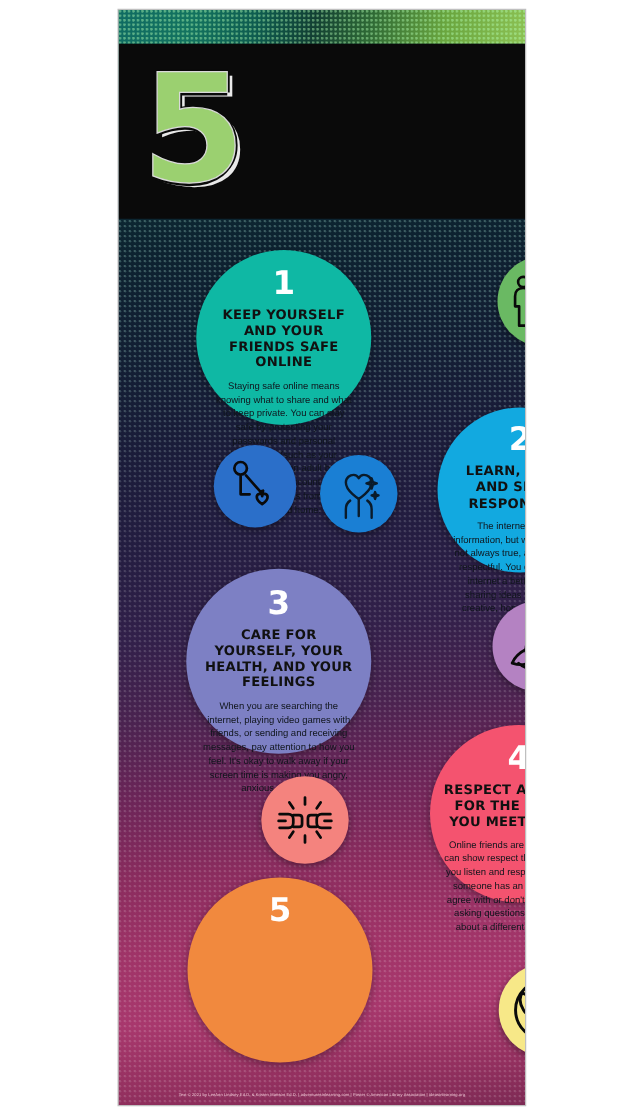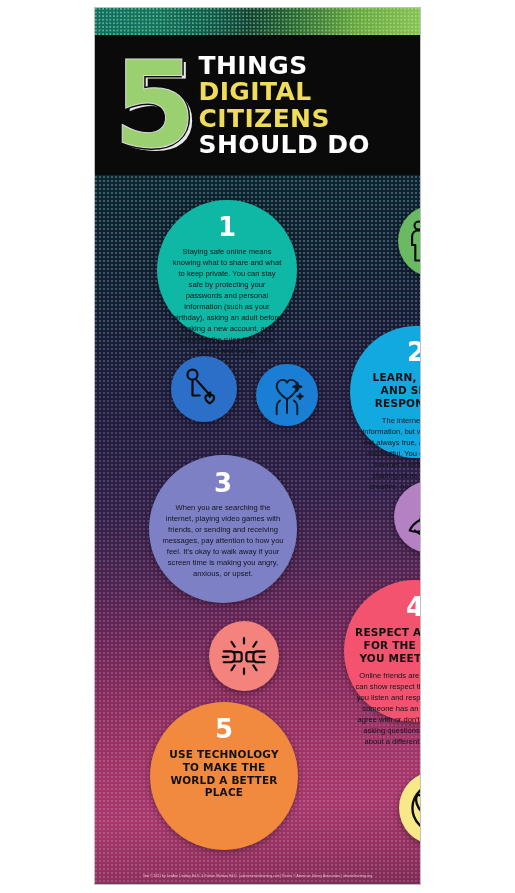--- a/index.html
+++ b/index.html
@@ -148,53 +148,48 @@
 <body>
 
 <div id="poster">
 
   <div id="dots"></div>
   <div id="dots2"></div>
   <div id="topstrip"></div>
 
   <div id="header">
     <div id="bignum">5</div>
-    <div id="headlines">
-      <div class="hl w">THINGS</div>
-      <div class="hl y">DIGITAL</div>
-      <div class="hl y">CITIZENS</div>
-      <div class="hl w">SHOULD DO</div>
-    </div>
   </div>
 
   <div class="bubble" id="b1">
     <div class="bnum">1</div>
+    <div class="bhead">KEEP YOURSELF AND YOUR FRIENDS SAFE ONLINE</div>
     <div class="bbody">Staying safe online means knowing what to share and what to keep private. You can stay safe by protecting your passwords and personal information (such as your birthday), asking an adult before making a new account, and following the rules from your school and home.</div>
   </div>
 
   <div class="bubble" id="b2">
     <div class="bnum">2</div>
     <div class="bhead">LEARN, MAKE, AND SHARE RESPONSIBLY</div>
     <div class="bbody">The internet is full of information, but what you see is not always true, appropriate, or respectful. You can make the internet a better place by sharing ideas that are fun, creative, honest, and polite.</div>
   </div>
 
   <div class="bubble" id="b3">
     <div class="bnum">3</div>
+    <div class="bhead">CARE FOR YOURSELF, YOUR HEALTH, AND YOUR FEELINGS</div>
     <div class="bbody">When you are searching the internet, playing video games with friends, or sending and receiving messages, pay attention to how you feel. It's okay to walk away if your screen time is making you angry, anxious, or upset.</div>
   </div>
 
   <div class="bubble" id="b4">
     <div class="bnum">4</div>
     <div class="bhead">RESPECT AND CARE FOR THE PEOPLE YOU MEET ONLINE</div>
     <div class="bbody">Online friends are awesome! You can show respect through the ways you listen and respond to others. If someone has an idea you don't agree with or don't understand, try asking questions to learn more about a different point of view.</div>
   </div>
 
   <div class="bubble" id="b5">
     <div class="bnum">5</div>
-    <div class="bhead">USE TECHNOLOGY TO MAKE THE WORLD A BETTER PLACE</div>
   </div>
 
   <div class="ic" id="i1">
     <svg width="52" height="52" viewBox="0 0 64 64" fill="none" stroke="#0a0a0a" stroke-width="2.6" stroke-linecap="round" stroke-linejoin="round">
       <circle cx="13" cy="13" r="5"></circle>
       <path d="M13 19c-5 0-8 3-8 8v10h4v19h8V37h4V27c0-5-3-8-8-8z"></path>
       <circle cx="51" cy="13" r="5"></circle>
       <path d="M51 19c-5 0-8 3-8 8v10h4v19h8V37h4V27c0-5-3-8-8-8z"></path>
       <circle cx="28" cy="33" r="4.2"></circle>
       <circle cx="36" cy="33" r="4.2"></circle>

